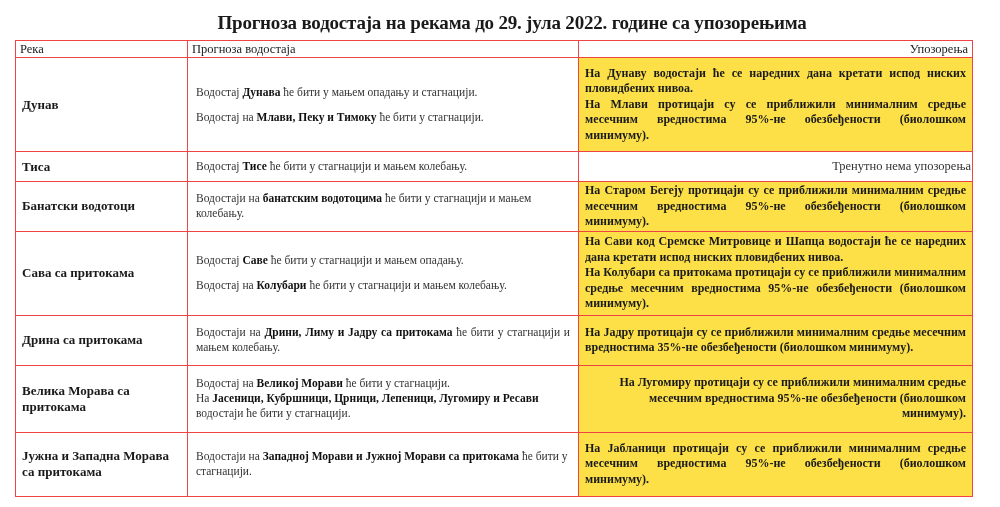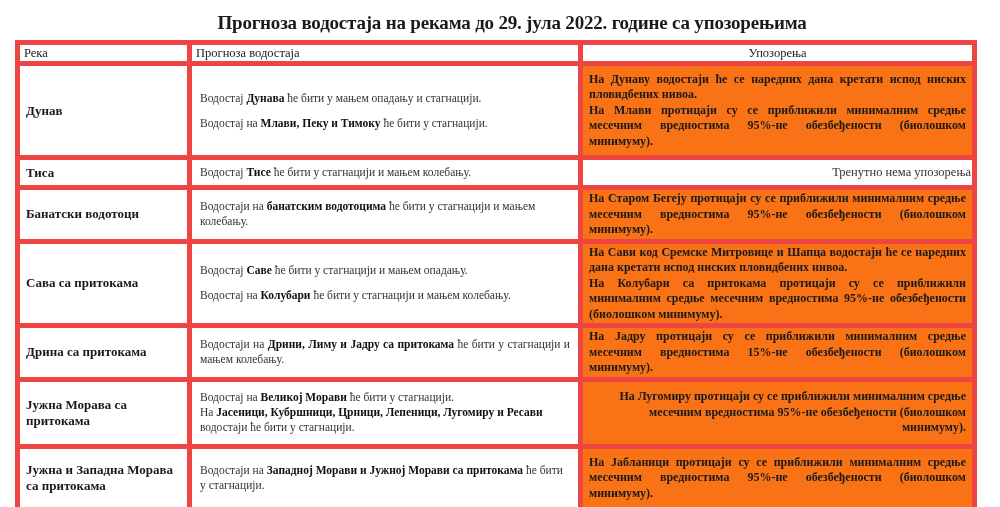--- a/index.html
+++ b/index.html
@@ -1,28 +1,28 @@
 <!DOCTYPE html>
 <html><head>
 <meta charset="utf-8">
 <style>
   html, body { margin:0; padding:0; background:#ffffff; }
   body { width:1000px; height:507px; overflow:hidden; position:relative; font-family:"Liberation Serif","DejaVu Serif",serif; color:#1a1a1a; }
   .title { position:absolute; top:12px; left:12px; width:1000px; text-align:center; font-weight:bold; font-size:19px; letter-spacing:-0.2px; }
   table { position:absolute; left:15px; top:40px; width:957px; border-collapse:collapse; table-layout:fixed; }
-  td, th { border:5px solid #ef4444; vertical-align:middle; }
+  td, th { border:1px solid #ef4444; vertical-align:middle; }
   th { font-weight:normal; font-size:12.5px; height:16px; padding:0 4px; text-align:left; }
-  th.warn-h { text-align:center; }
+  th.warn-h { text-align:right; }
   col.c1 { width:172px; } col.c2 { width:391px; } col.c3 { width:394px; }
   .river { font-weight:bold; font-size:13px; padding:0 6px; }
   .forecast { font-size:11.5px; color:#333; padding:2px 8px; line-height:15px; }
   .forecast p { margin:0; }
   .forecast p + p.gap { margin-top:10px; }
   .forecast b { color:#111; }
-  .warn { background:#f97316; font-weight:bold; font-size:12px; line-height:15.5px; padding:1px 6px; text-align:justify; color:#1a1a1a; }
+  .warn { background:#fde047; font-weight:bold; font-size:12px; line-height:15.5px; padding:1px 6px; text-align:justify; color:#1a1a1a; }
   .warn p { margin:0; }
   .nowarn { background:#fff; text-align:right; font-weight:normal; font-size:12.5px; color:#333; }
 </style>
 </head>
 <body>
 
 <div class="title">Прогноза водостаја на рекама до 29. јула 2022. године са упозорењима</div>
 
 <table>
   <colgroup>
@@ -80,26 +80,26 @@
         <p>На Колубари са притокама протицаји су се приближили минималним средње месечним вредностима 95%-не обезбеђености (биолошком минимуму).</p>
       </td>
     </tr>
 
     <tr style="height:50px">
       <td class="river">Дрина са притокама</td>
       <td class="forecast" style="text-align:justify">
         <p><span>Водостаји на </span><b>Дрини, Лиму и Јадру са притокама</b><span> ће бити у стагнацији и мањем колебању.</span></p>
       </td>
       <td class="warn">
-        <p>На Јадру протицаји су се приближили минималним средње месечним вредностима 15%-не обезбеђености (биолошком минимуму).</p>
+        <p>На Јадру протицаји су се приближили минималним средње месечним вредностима 35%-не обезбеђености (биолошком минимуму).</p>
       </td>
     </tr>
 
     <tr style="height:67px">
-      <td class="river">Јужна Морава са притокама</td>
+      <td class="river">Велика Морава са притокама</td>
       <td class="forecast">
         <p><span>Водостај на </span><b>Великој Морави</b><span> ће бити у стагнацији.</span></p>
         <p><span>На </span><b>Јасеници, Кубршници, Црници, Лепеници, Лугомиру и Ресави</b><span> водостаји ће бити у стагнацији.</span></p>
       </td>
       <td class="warn" style="text-align:right">
         <p>На Лугомиру протицаји су се приближили минималним средње месечним вредностима 95%-не обезбеђености (биолошком минимуму).</p>
       </td>
     </tr>
 
     <tr style="height:64px">

